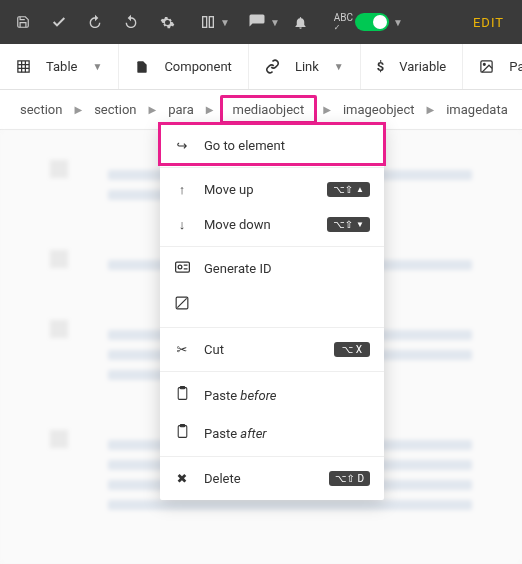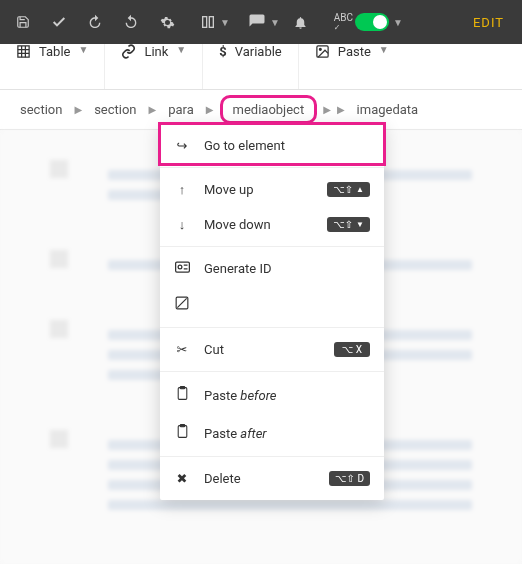--- a/index.html
+++ b/index.html
@@ -46,22 +46,23 @@
 
   .second-toolbar {
     height: 46px;
     background: #fff;
     border-bottom: 1px solid #e2e2e2;
     display: flex;
     align-items: stretch;
   }
   .tool-group {
     display: flex;
-    padding: 0 16px;
-    gap: 8px;
+    align-items: center;
+    padding: 8px 16px;
+    gap: 15px;
     color: #333;
     cursor: pointer;
     font-size: 13px;
     border-right: 1px solid #eee;
   }
   .tool-group:last-child { border-right: none; }
   .tool-group .chev2 { font-size: 10px; color: #888; }
 
   .breadcrumb {
     height: 40px;
@@ -72,21 +73,21 @@
     padding: 0 14px;
     gap: 6px;
     color: #555;
     font-size: 13px;
   }
   .bc-item { padding: 4px 6px; cursor:pointer; }
   .bc-sep { font-size: 10px; color: #999; }
   .bc-highlight {
     border: 3px solid #e91e8c;
     padding: 4px 10px;
-    border-radius: 10px;
+    border-radius: 2px;
   }
 
   .content-bg {
     position: absolute;
     top: 130px; left:0; right:0; bottom:0;
     background: #fdfdfd;
     filter: blur(2px);
     opacity: 0.5;
     padding: 30px 50px;
   }
@@ -208,20 +209,26 @@
         <rect x="3" y="3" width="18" height="18"></rect>
         <line x1="3" y1="9" x2="21" y2="9"></line>
         <line x1="3" y1="15" x2="21" y2="15"></line>
         <line x1="9" y1="3" x2="9" y2="21"></line>
         <line x1="15" y1="3" x2="15" y2="21"></line>
       </svg>
     <span>Table</span>
     <span class="chev2">▼</span>
   </div>
   <div class="tool-group">
+    <svg width="14" height="14" viewBox="0 0 24 24" fill="#333">
+        <path d="M14 2H6a2 2 0 0 0-2 2v16a2 2 0 0 0 2 2h12a2 2 0 0 0 2-2V8l-6-6z"></path>
+      </svg>
+    <span>Component</span>
+  </div>
+  <div class="tool-group">
     <svg width="15" height="15" viewBox="0 0 24 24" fill="none" stroke="#333" stroke-width="2.5">
         <path d="M10 13a5 5 0 0 0 7 0l3-3a5 5 0 0 0-7-7l-1 1"></path>
         <path d="M14 11a5 5 0 0 0-7 0l-3 3a5 5 0 0 0 7 7l1-1"></path>
       </svg>
     <span>Link</span>
     <span class="chev2">▼</span>
   </div>
   <div class="tool-group">
     <span style="font-weight:bold;">$</span>
     <span>Variable</span>
@@ -239,20 +246,21 @@
 
 <div class="breadcrumb">
   <span class="bc-item">section</span>
   <span class="bc-sep">▶</span>
   <span class="bc-item">section</span>
   <span class="bc-sep">▶</span>
   <span class="bc-item">para</span>
   <span class="bc-sep">▶</span>
   <span class="bc-item bc-highlight">mediaobject</span>
   <span class="bc-sep">▶</span>
+  <span class="bc-item">imageobject</span>
   <span class="bc-sep">▶</span>
   <span class="bc-item">imagedata</span>
 </div>
 
 <div class="content-bg">
   <div class="blur-block">
       <div class="blur-sq"></div>
       <div class="blur-lines">
         <div class="blur-line"></div>
         <div class="blur-line" style="width:70%"></div>

